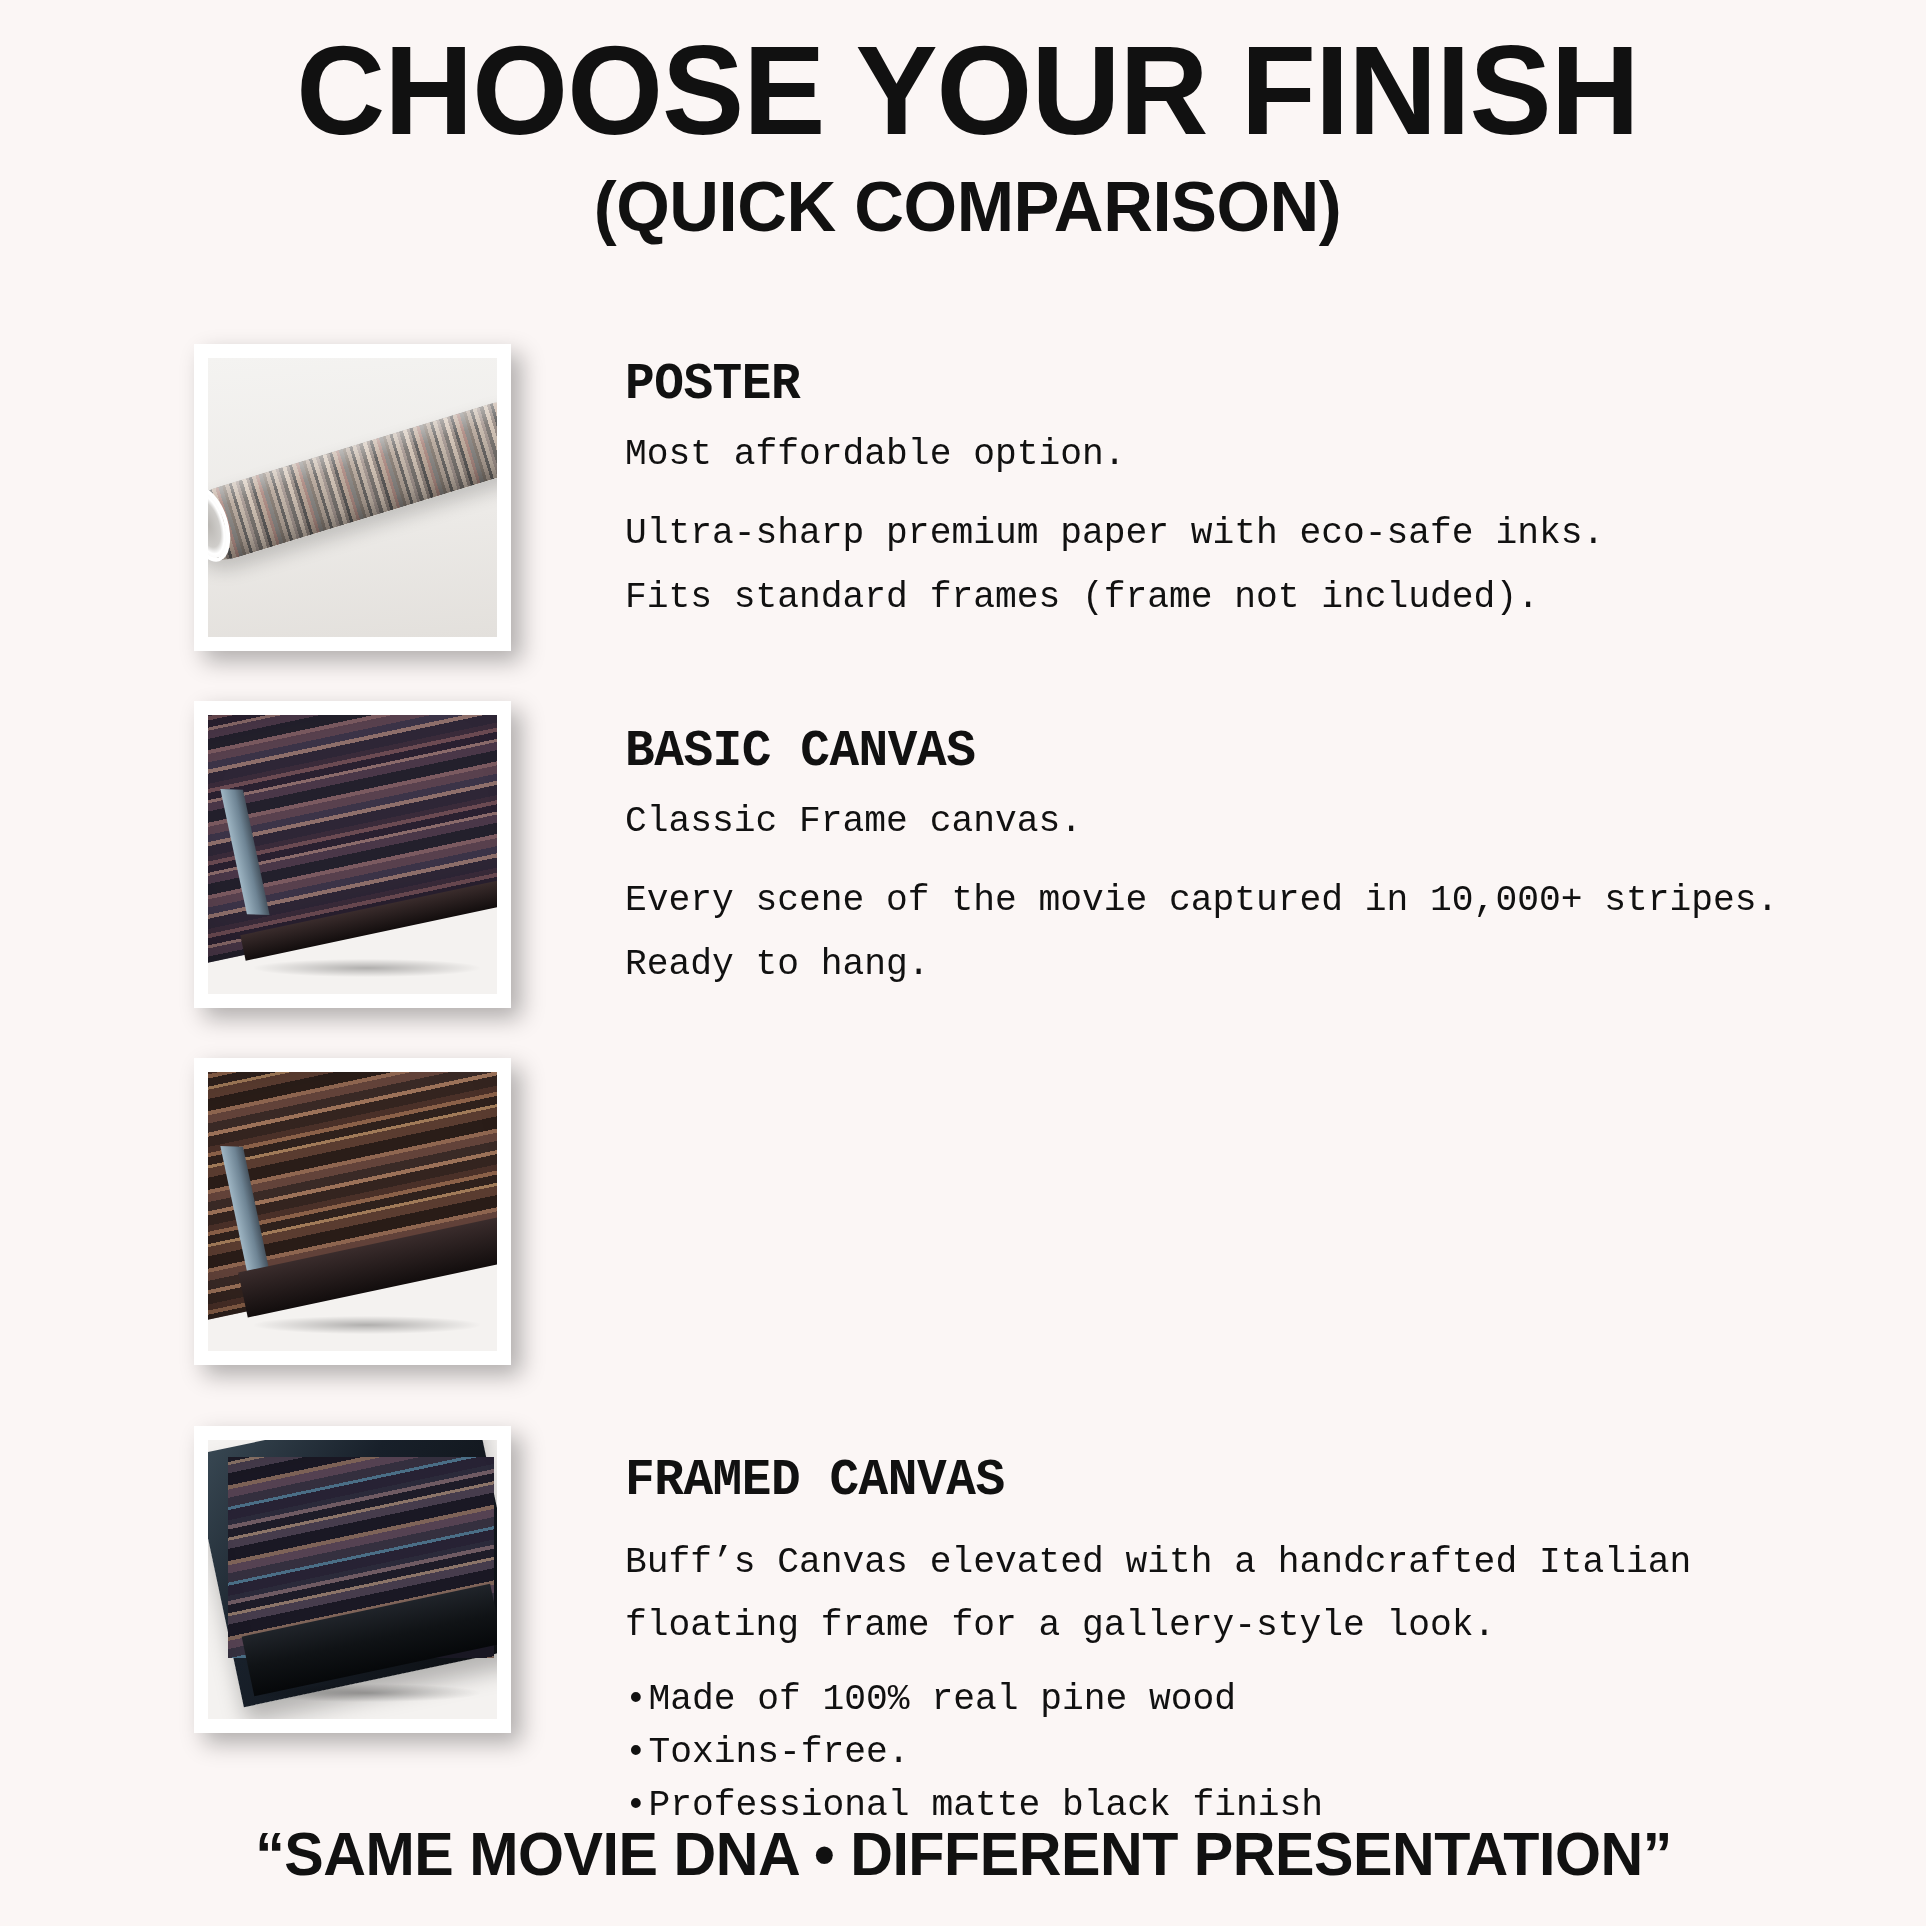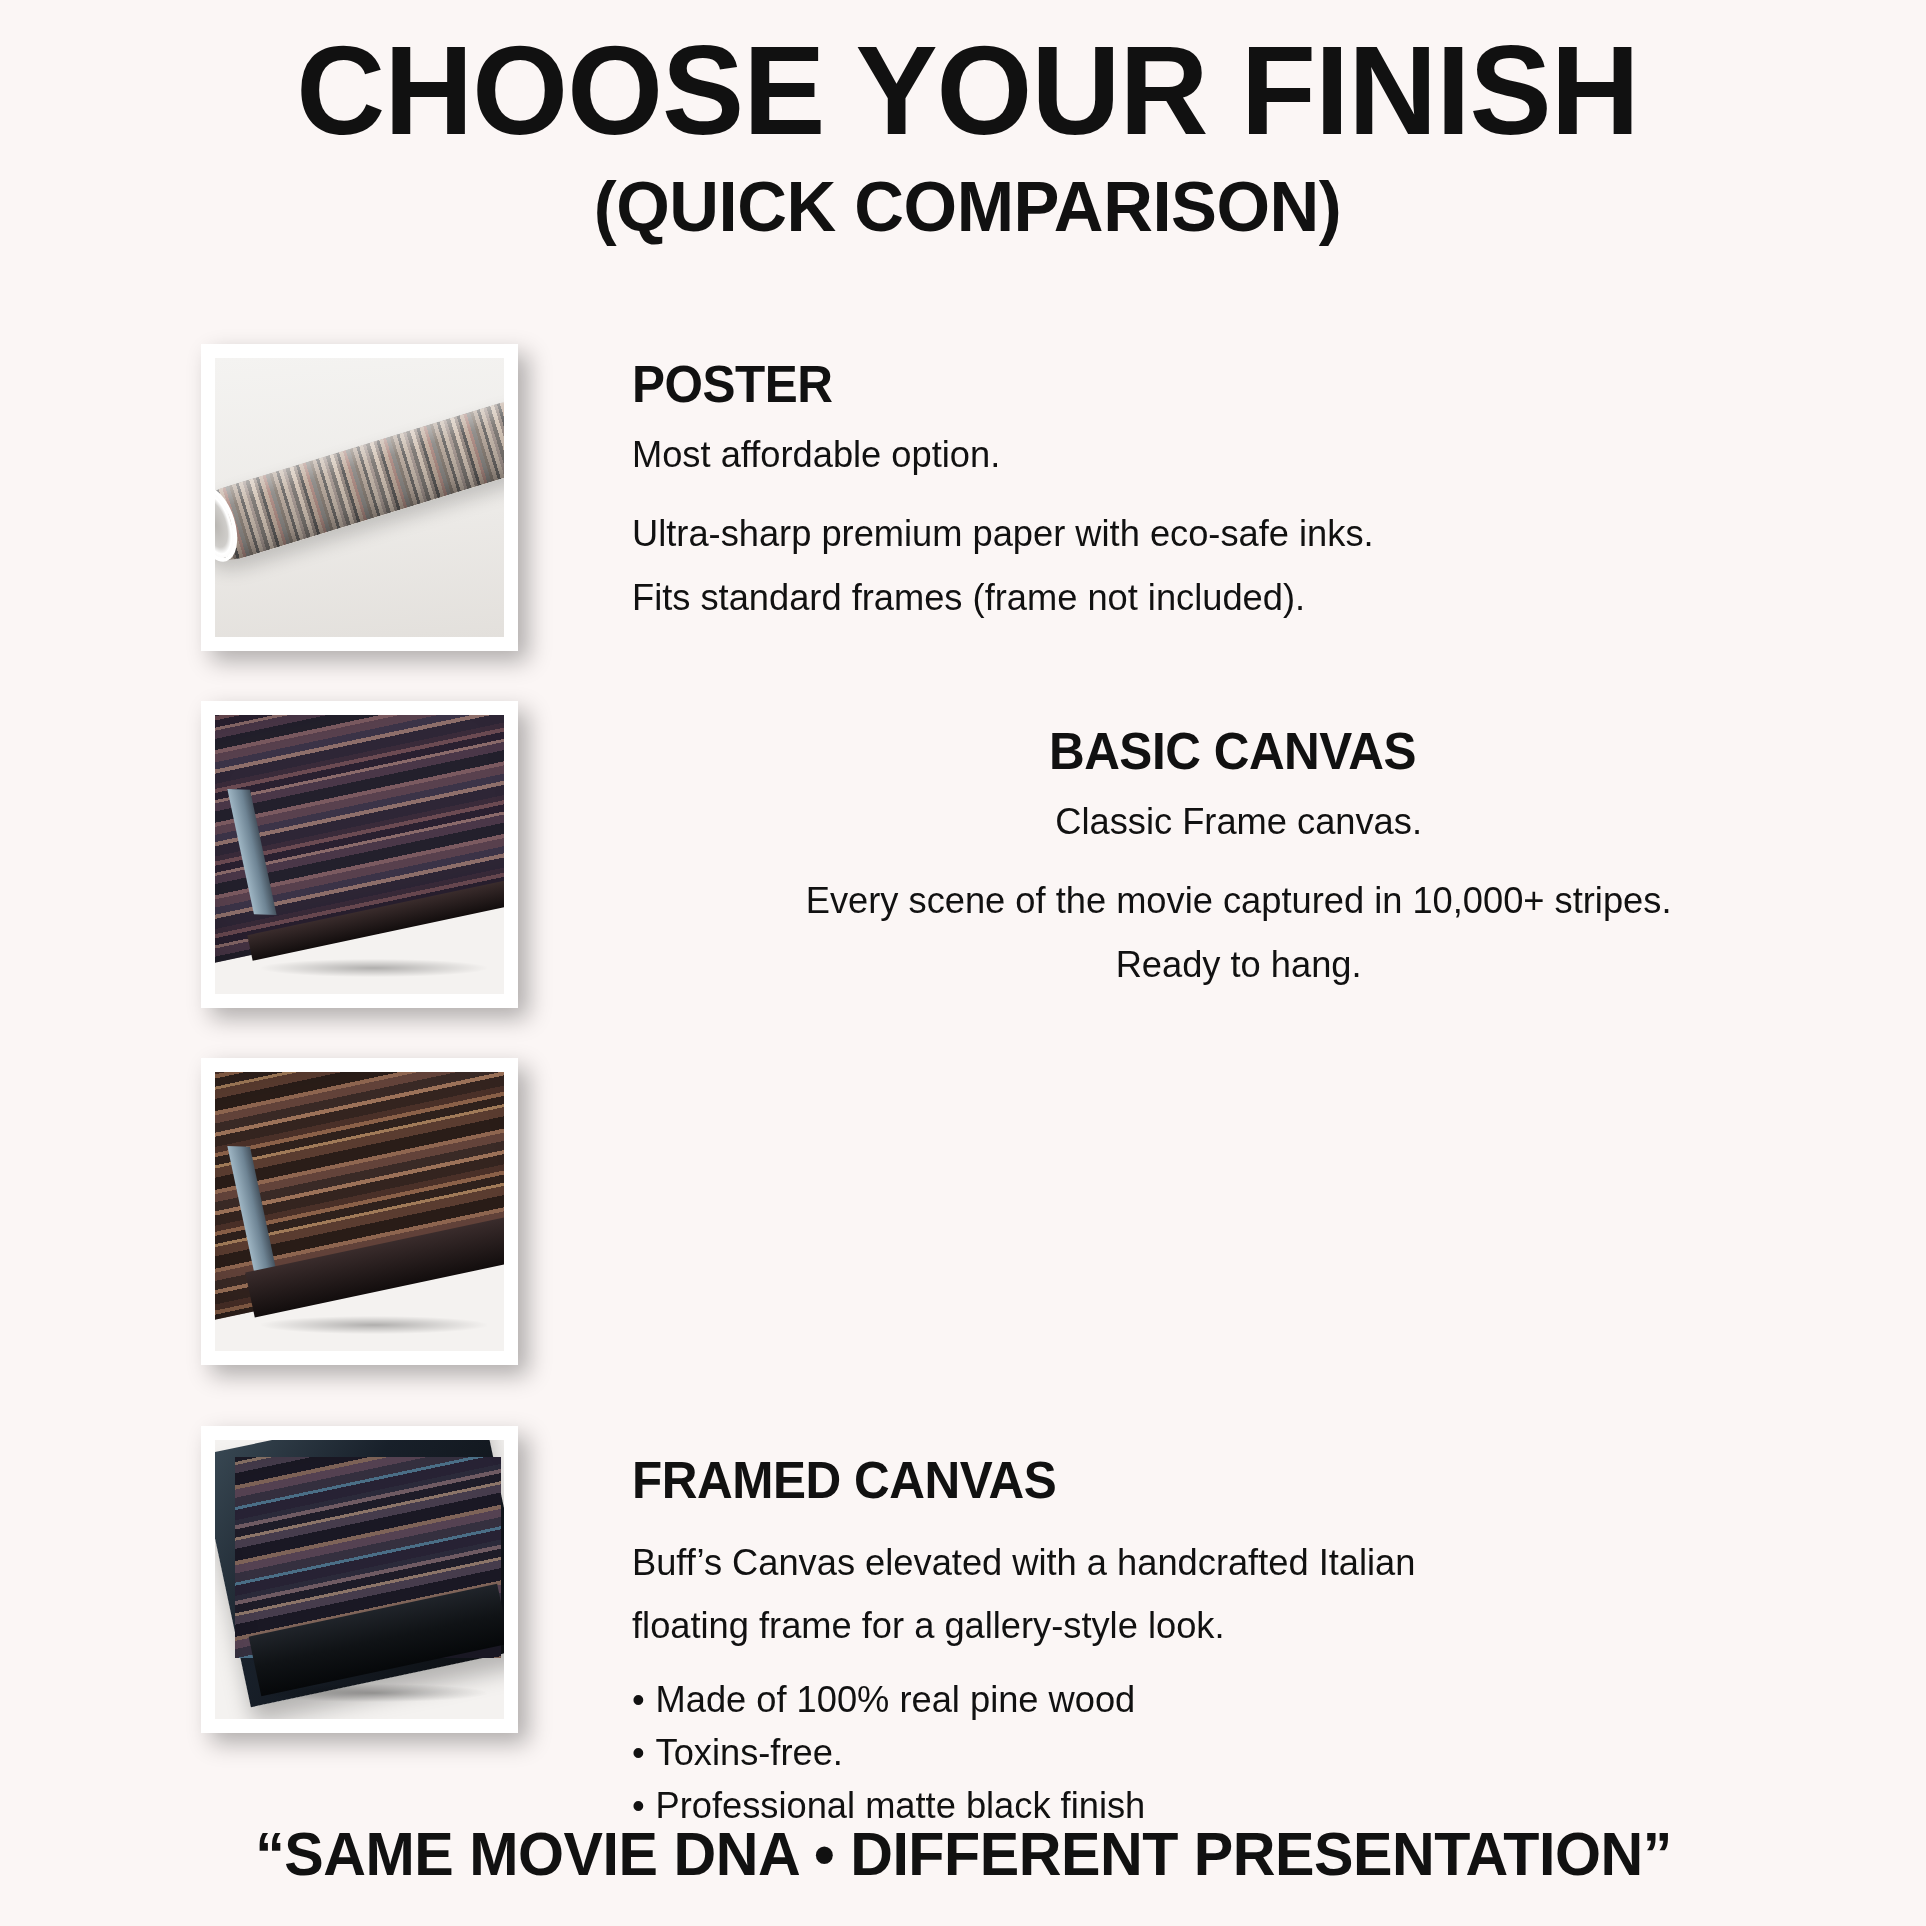--- a/index.html
+++ b/index.html
@@ -41,23 +41,24 @@
 
   
   .rows {
     position: absolute;
     top: 327px;
     left: 0;
     width: 1927px;
   }
   .row {
     position: absolute;
-    left: 8px;
+    left: 1px;
     width: 1668px;
     height: 307px;
+    font-family: Liberation Mono, monospace;
   }
   .row-1 { top: 17px; }
   .row-2 { top: 374px; }
   .row-3 { top: 731px; }
   .row-4 { top: 1099px; }
 
   
   .card {
     position: absolute;
     left: 193px;
@@ -282,21 +283,21 @@
     transform-origin: left center;
   }
   .opt-bullets li::before {
     content: "\2022";
     display: inline-block;
     width: 24px;
   }
 
   
   .row-1 .text { top: 14px; }
-  .row-2 .text { top: 24px; text-align: center; }
+  .row-2 .text { top: 24px; }
   .row-3 .text { top: 51px; }
   .row-4 .text { top: 28px; }
 
   
   .footer {
     position: absolute;
     left: 0;
     bottom: 38px;
     width: 1927px;
     text-align: center;

